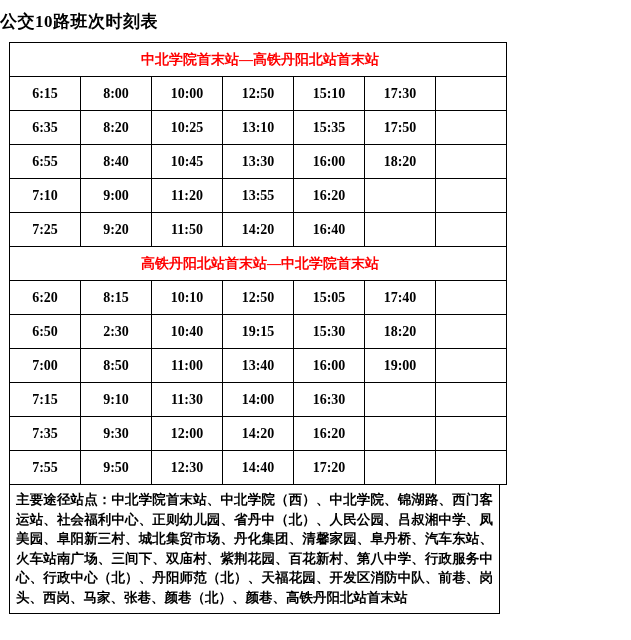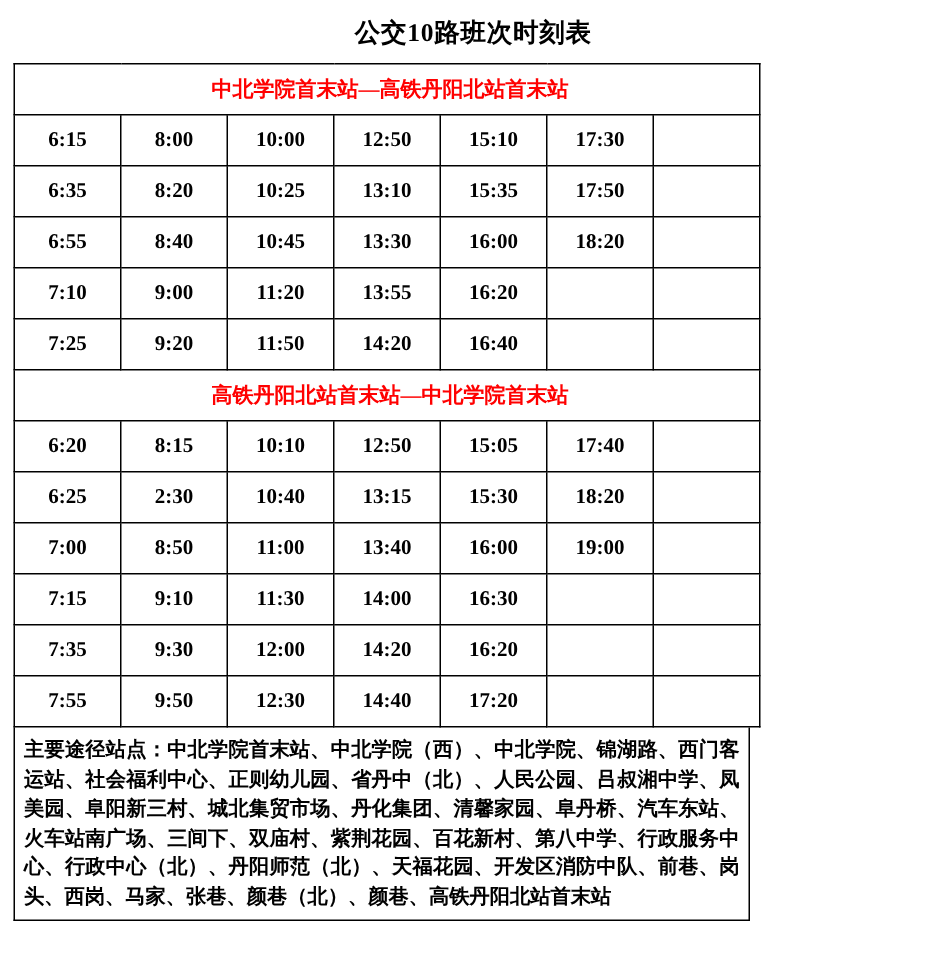--- a/index.html
+++ b/index.html
@@ -12,21 +12,20 @@
     background: #ffffff;
     font-family: "Liberation Serif", serif;
     color: #000000;
   }
   .page {
     width: 631px;
     box-sizing: border-box;
     padding: 0;
   }
   .title {
-    text-align: center;
     font-size: 17px;
     font-weight: bold;
     padding: 10px 0 9px 0;
     letter-spacing: 0.5px;
   }
   table.sched {
     border-collapse: collapse;
     width: 498px;
     margin: 0 9px;
     table-layout: fixed;
@@ -133,24 +132,24 @@
       <tr>
         <td>6:20</td>
         <td>8:15</td>
         <td>10:10</td>
         <td>12:50</td>
         <td>15:05</td>
         <td>17:40</td>
         <td class="empty"></td>
       </tr>
       <tr>
-        <td>6:25</td>
+        <td>6:50</td>
         <td>2:30</td>
         <td>10:40</td>
-        <td>13:15</td>
+        <td>19:15</td>
         <td>15:30</td>
         <td>18:20</td>
         <td class="empty"></td>
       </tr>
       <tr>
         <td>7:00</td>
         <td>8:50</td>
         <td>11:00</td>
         <td>13:40</td>
         <td>16:00</td>

